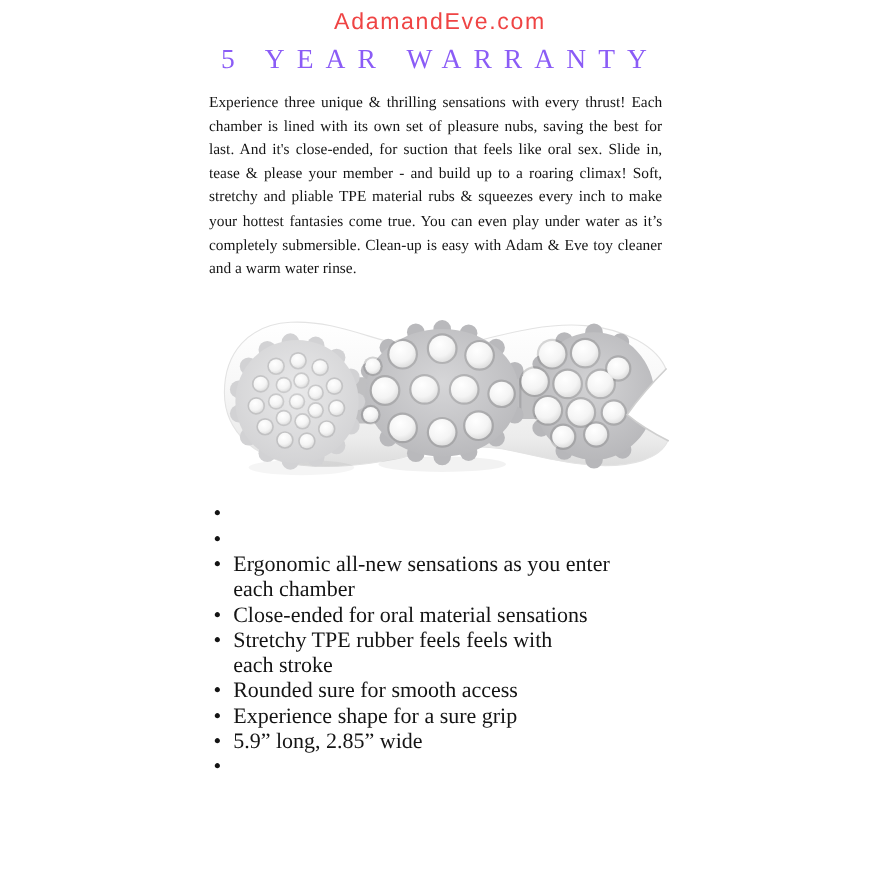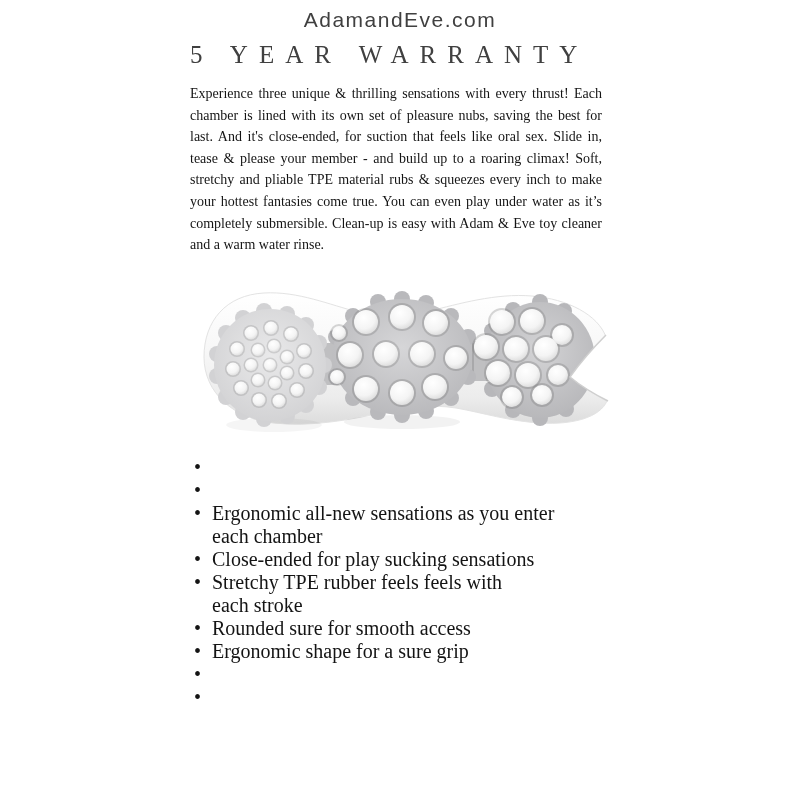--- a/index.html
+++ b/index.html
@@ -4,25 +4,25 @@
 <style>
   html, body { margin:0; padding:0; background:#ffffff; }
   body {
     width:800px; height:800px; overflow:hidden;
     font-family:"Liberation Serif", serif; color:#141414;
   }
   .page { width:420px; margin:0 auto; padding-top:8px; }
 
   .site {
     font-family:"Liberation Sans", sans-serif;
-    font-size:21px; letter-spacing:1.5px; text-align:center; color:#404040;
+    font-size:21px; letter-spacing:1.5px; text-align:center; color:#ef4444;
   }
   .warranty {
-    margin-top:9px; 
-    font-size:25px; letter-spacing:11px; color:#404040;
+    margin-top:9px; text-align:center;
+    font-size:25px; letter-spacing:11px; color:#8b5cf6;
   }
 
   .desc {
     margin:14px 0 0 0; width:412px;
     font-size:14px; line-height:21.6px; text-align:justify;
   }
 
   .illo { margin-top:9px; width:425px; height:180px; }
   .illo svg { display:block; }
 
@@ -271,36 +271,37 @@
     <li>
         <span class="b">•</span>
       </li>
     <li>
         <span class="b">•</span>
         <span class="t">Ergonomic all-new sensations as you enter
 each chamber</span>
       </li>
     <li>
         <span class="b">•</span>
-        <span class="t">Close-ended for play sucking sensations</span>
+        <span class="t">Close-ended for oral material sensations</span>
       </li>
     <li>
         <span class="b">•</span>
         <span class="t">Stretchy TPE rubber feels feels with
 each stroke</span>
       </li>
     <li>
         <span class="b">•</span>
         <span class="t">Rounded sure for smooth access</span>
       </li>
     <li>
         <span class="b">•</span>
-        <span class="t">Ergonomic shape for a sure grip</span>
-      </li>
-    <li>
-        <span class="b">•</span>
+        <span class="t">Experience shape for a sure grip</span>
+      </li>
+    <li>
+        <span class="b">•</span>
+        <span class="t">5.9” long, 2.85” wide</span>
       </li>
     <li>
         <span class="b">•</span>
       </li>
   </ul>
 
 </div>
 
 </body></html>

